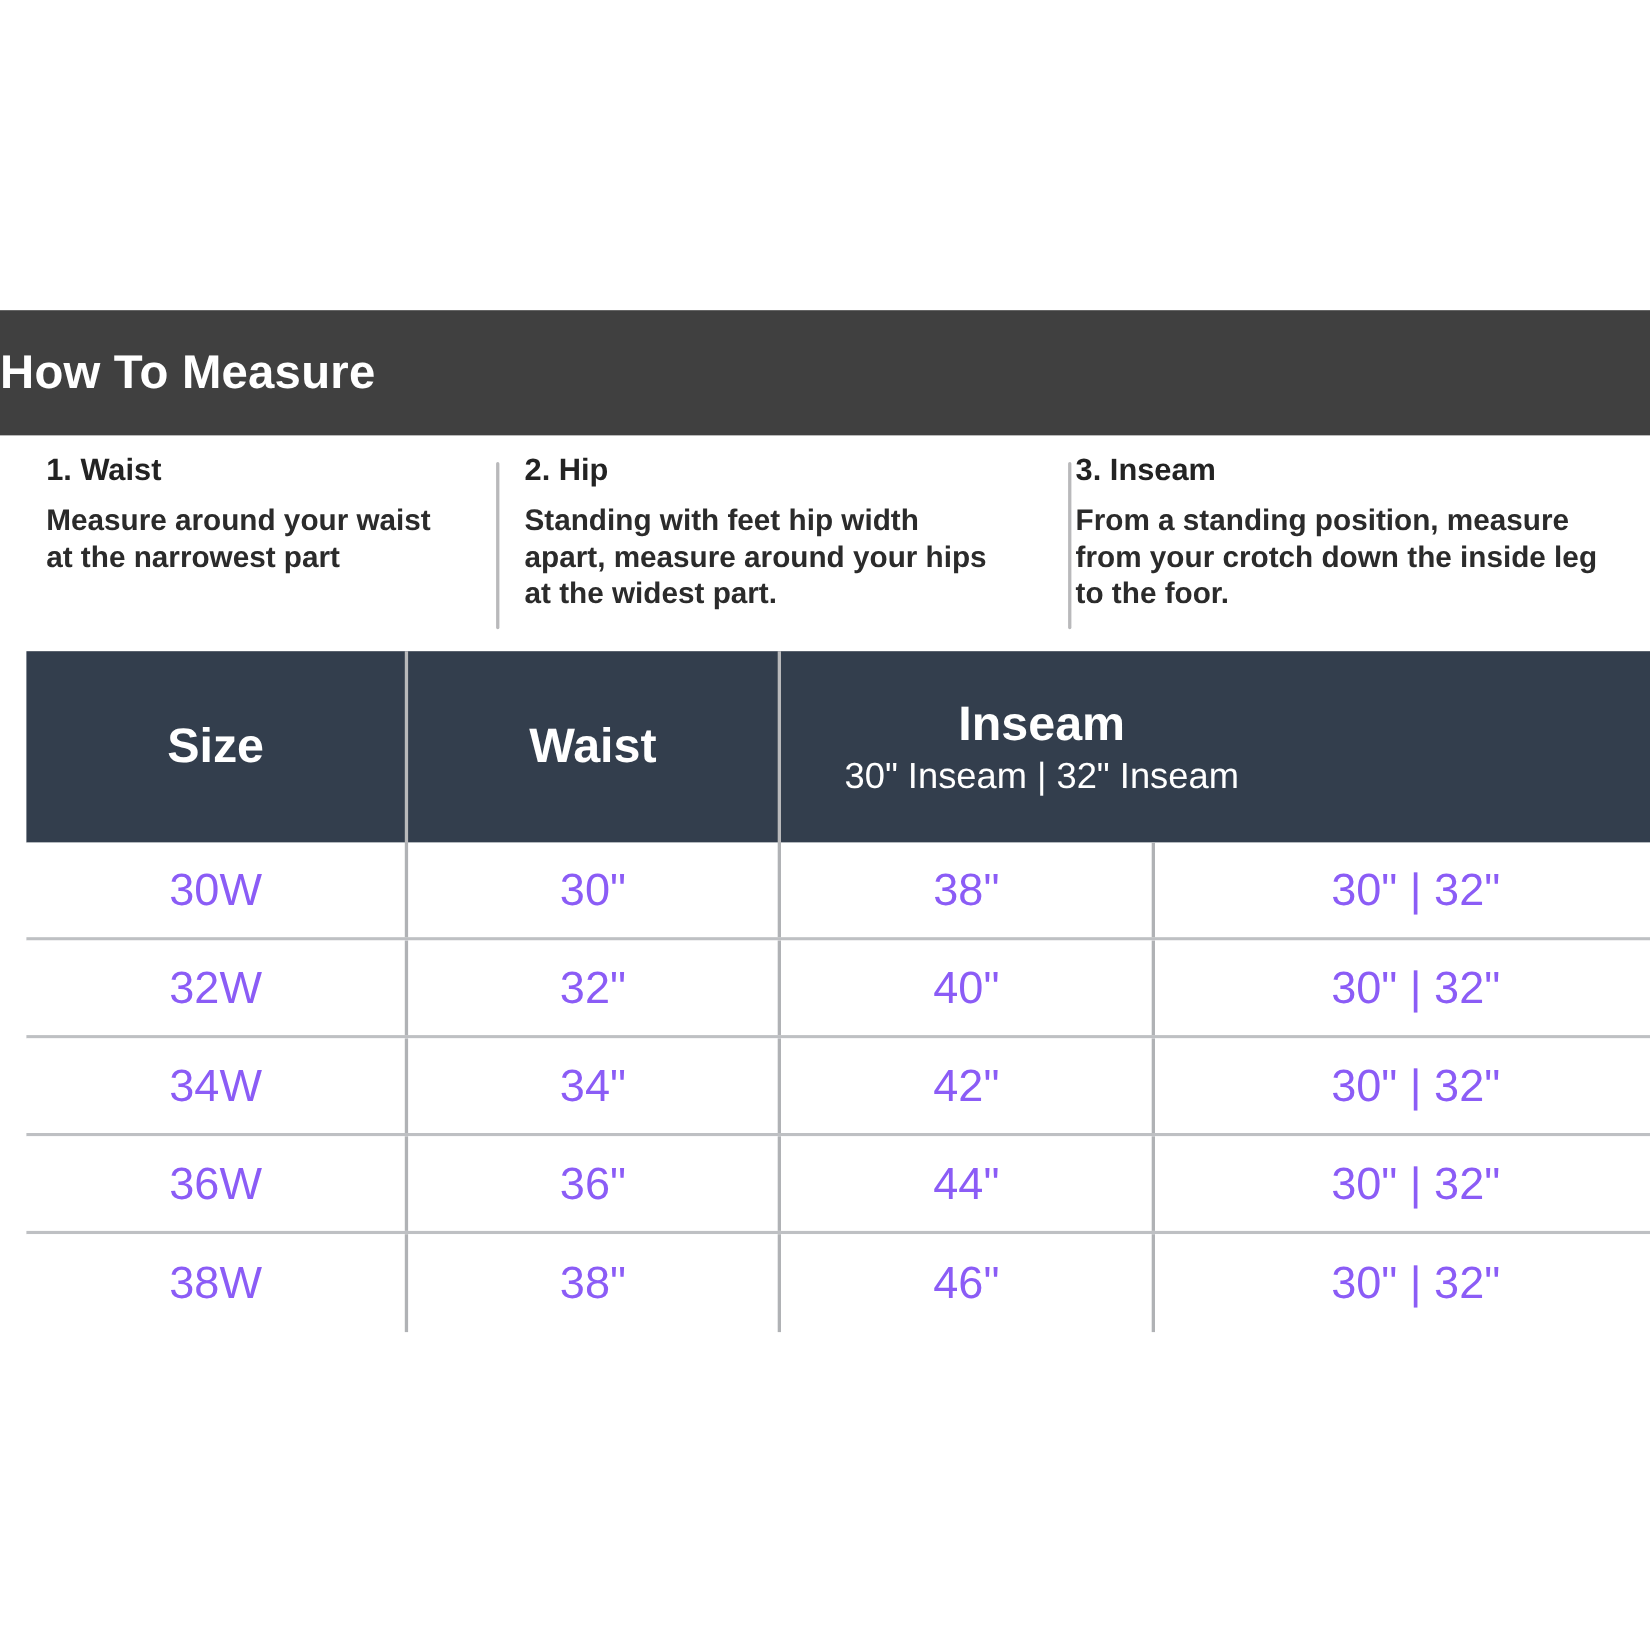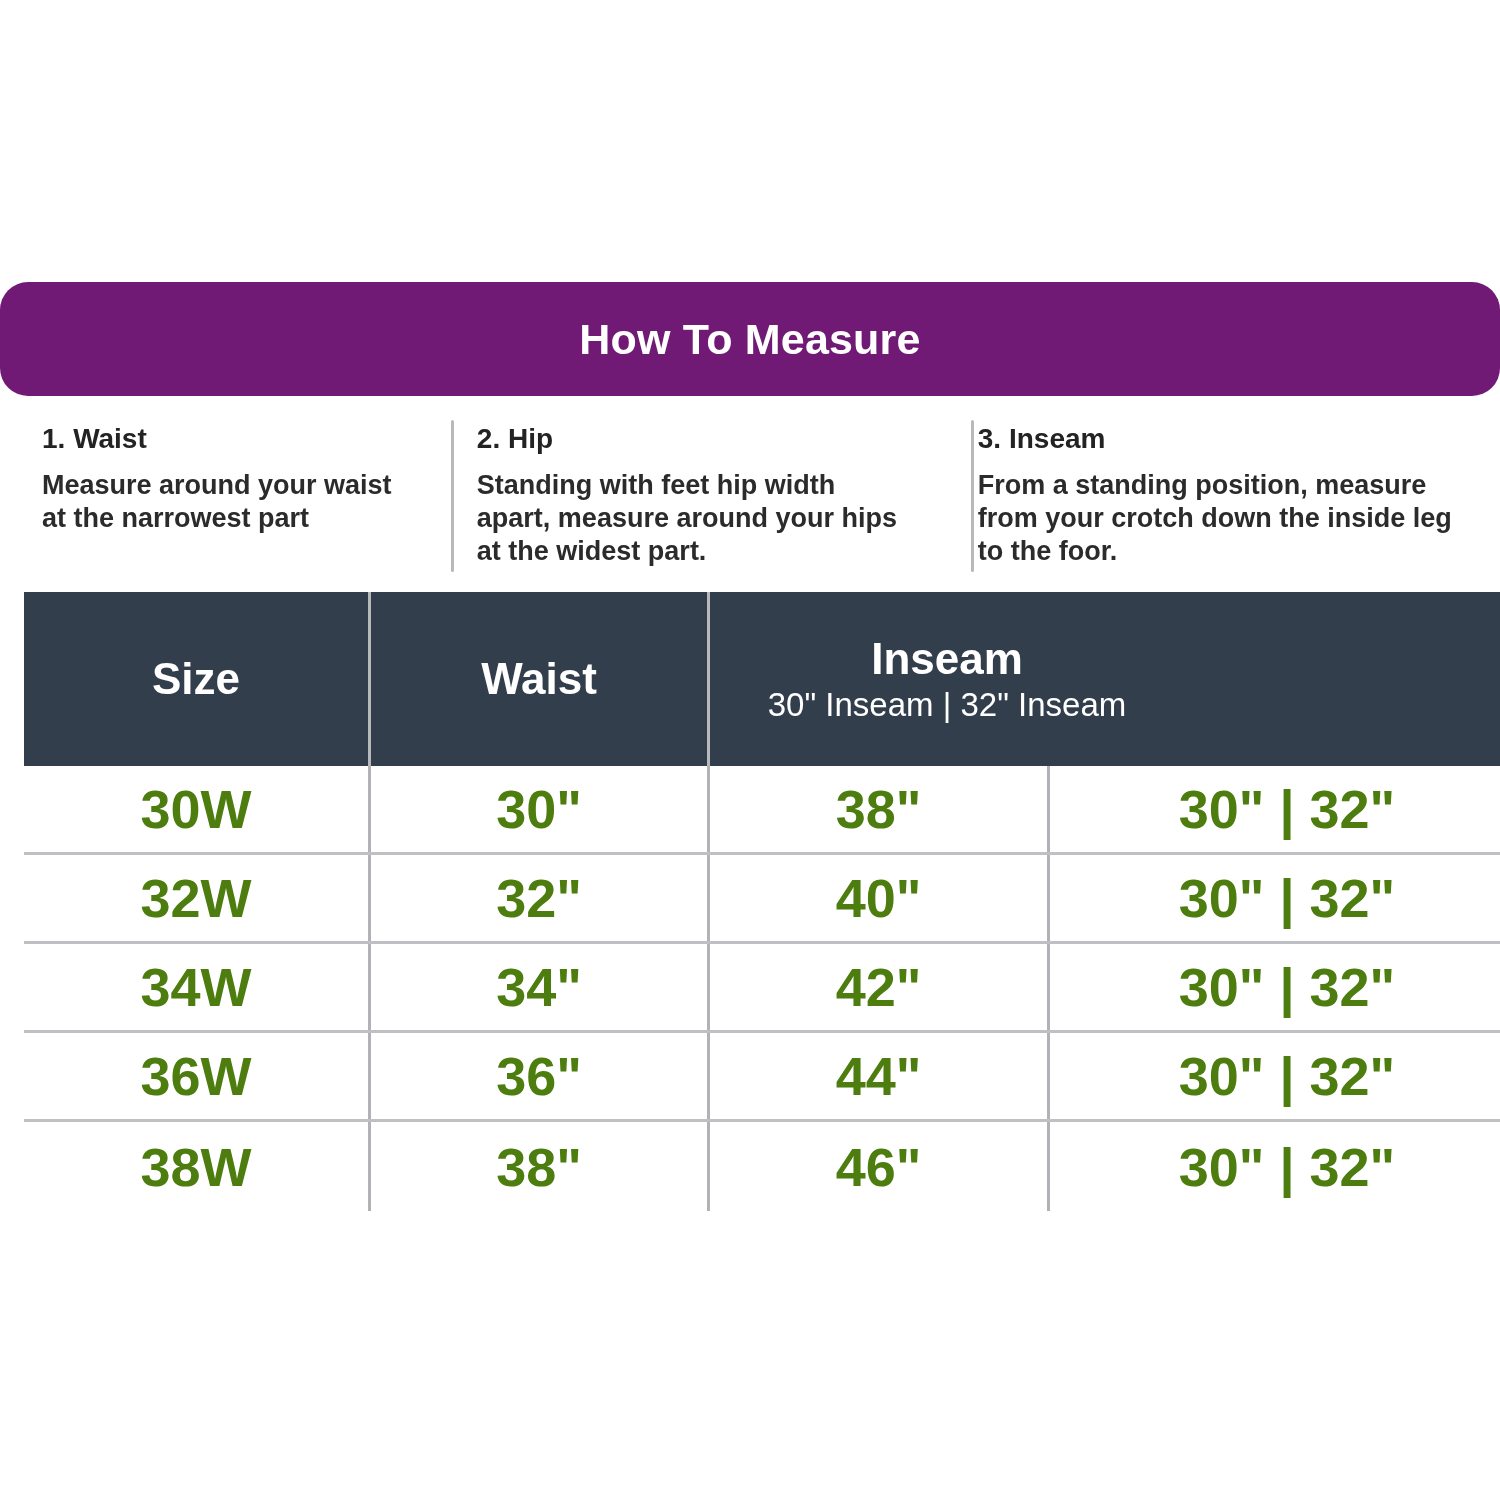--- a/index.html
+++ b/index.html
@@ -22,25 +22,24 @@
     overflow: hidden;
   }
 
   
   .banner {
     position: absolute;
     left: 0;
     top: 282px;
     width: 1500px;
     height: 114px;
-    background: #701a75;
+    background: #404040;
     display: flex;
     align-items: center;
-    justify-content: center;
-    border-radius: 28px;
+    justify-content: flex-start;
   }
   .banner-title {
     color: #ffffff;
     font-size: 43px;
     font-weight: bold;
     letter-spacing: 0.2px;
     line-height: 1;
   }
 
   
@@ -50,21 +49,21 @@
     top: 396px;
     width: 1500px;
     height: 196px;
     background: #ffffff;
     display: flex;
     align-items: flex-start;
   }
   .instr-col {
     position: relative;
     box-sizing: border-box;
-    padding-top: 28px;
+    padding-top: 16px;
   }
   .instr-col.c1 { width: 452px; padding-left: 42px; padding-right: 28px; }
   .instr-col.c2 { width: 520px; padding-left: 45px; padding-right: 20px; }
   .instr-col.c3 { width: 600px; padding-left: 50px; padding-right: 24px; }
 
   .instr-divider {
     position: absolute;
     top: 24px;
     width: 3px;
     height: 152px;
@@ -151,23 +150,23 @@
     margin-bottom: 4px;
   }
   .head-sub {
     color: #ffffff;
     font-size: 33px;
     font-weight: normal;
     line-height: 1.1;
   }
 
   .body-value {
-    color: #4d7c0f;
-    font-size: 54px;
-    font-weight: bold;
+    color: #8b5cf6;
+    font-size: 41px;
+    font-weight: normal;
     line-height: 1;
   }
 </style>
 </head>
 <body>
 
 <div class="page">
 
   <div class="banner">
     <div class="banner-title">How To Measure</div>

